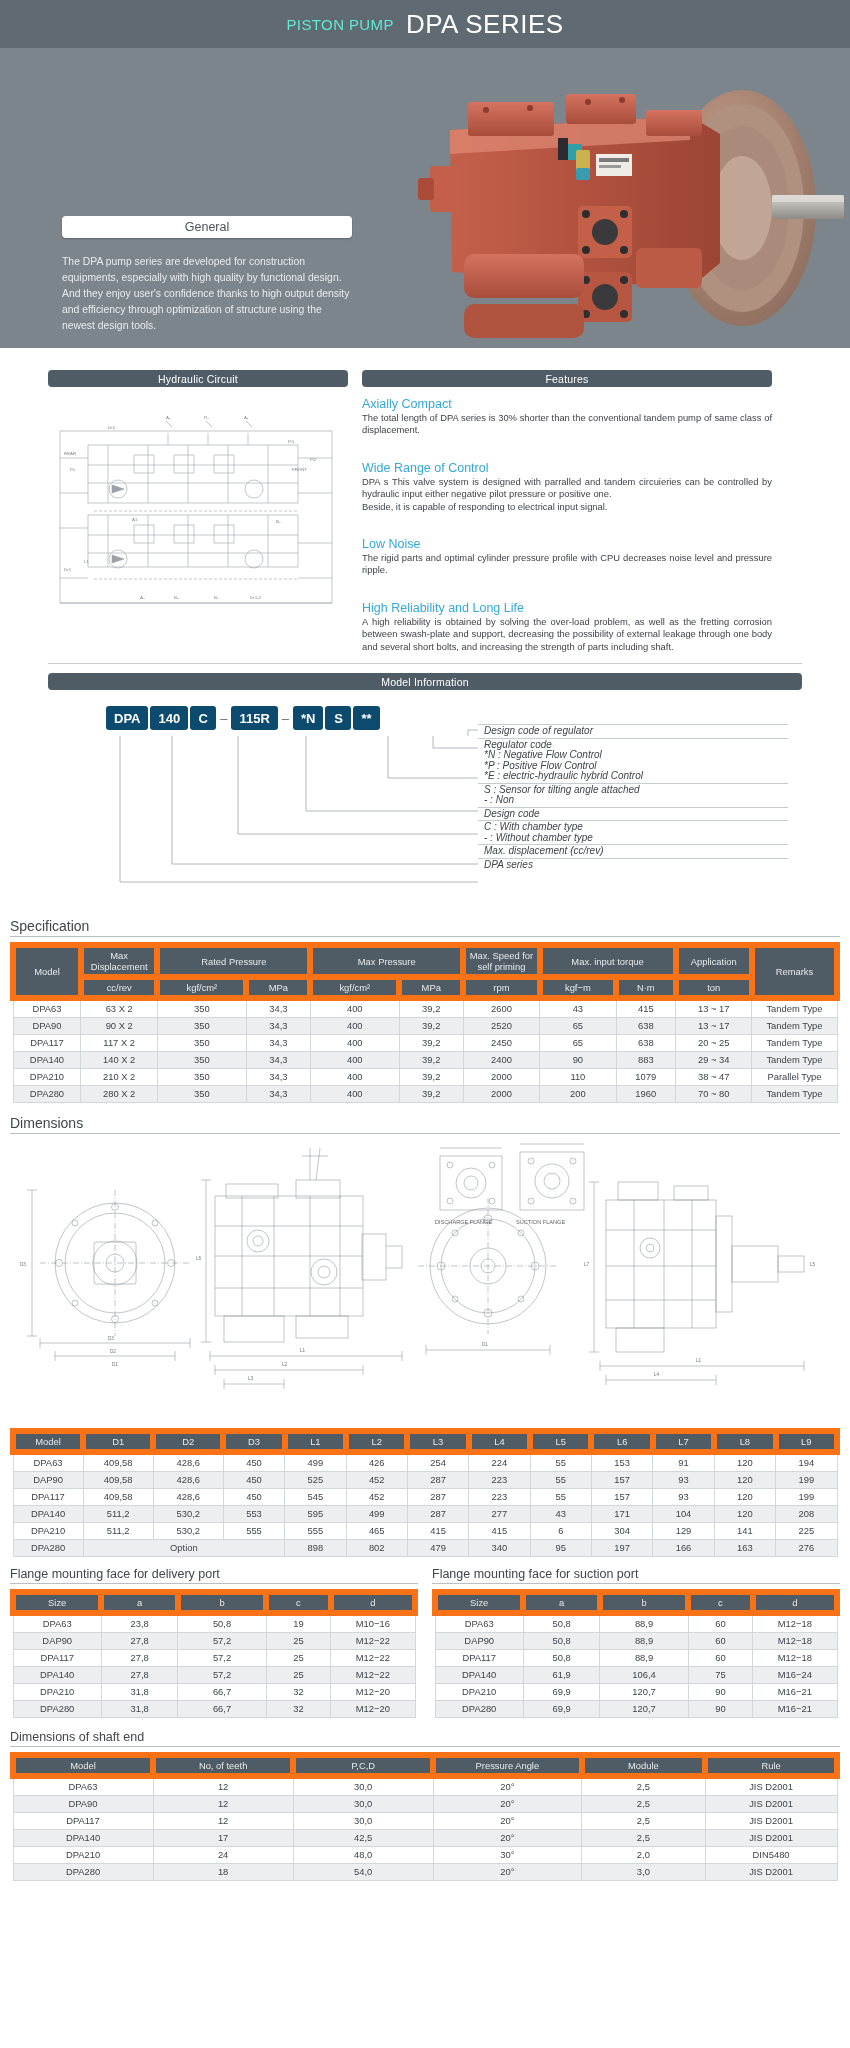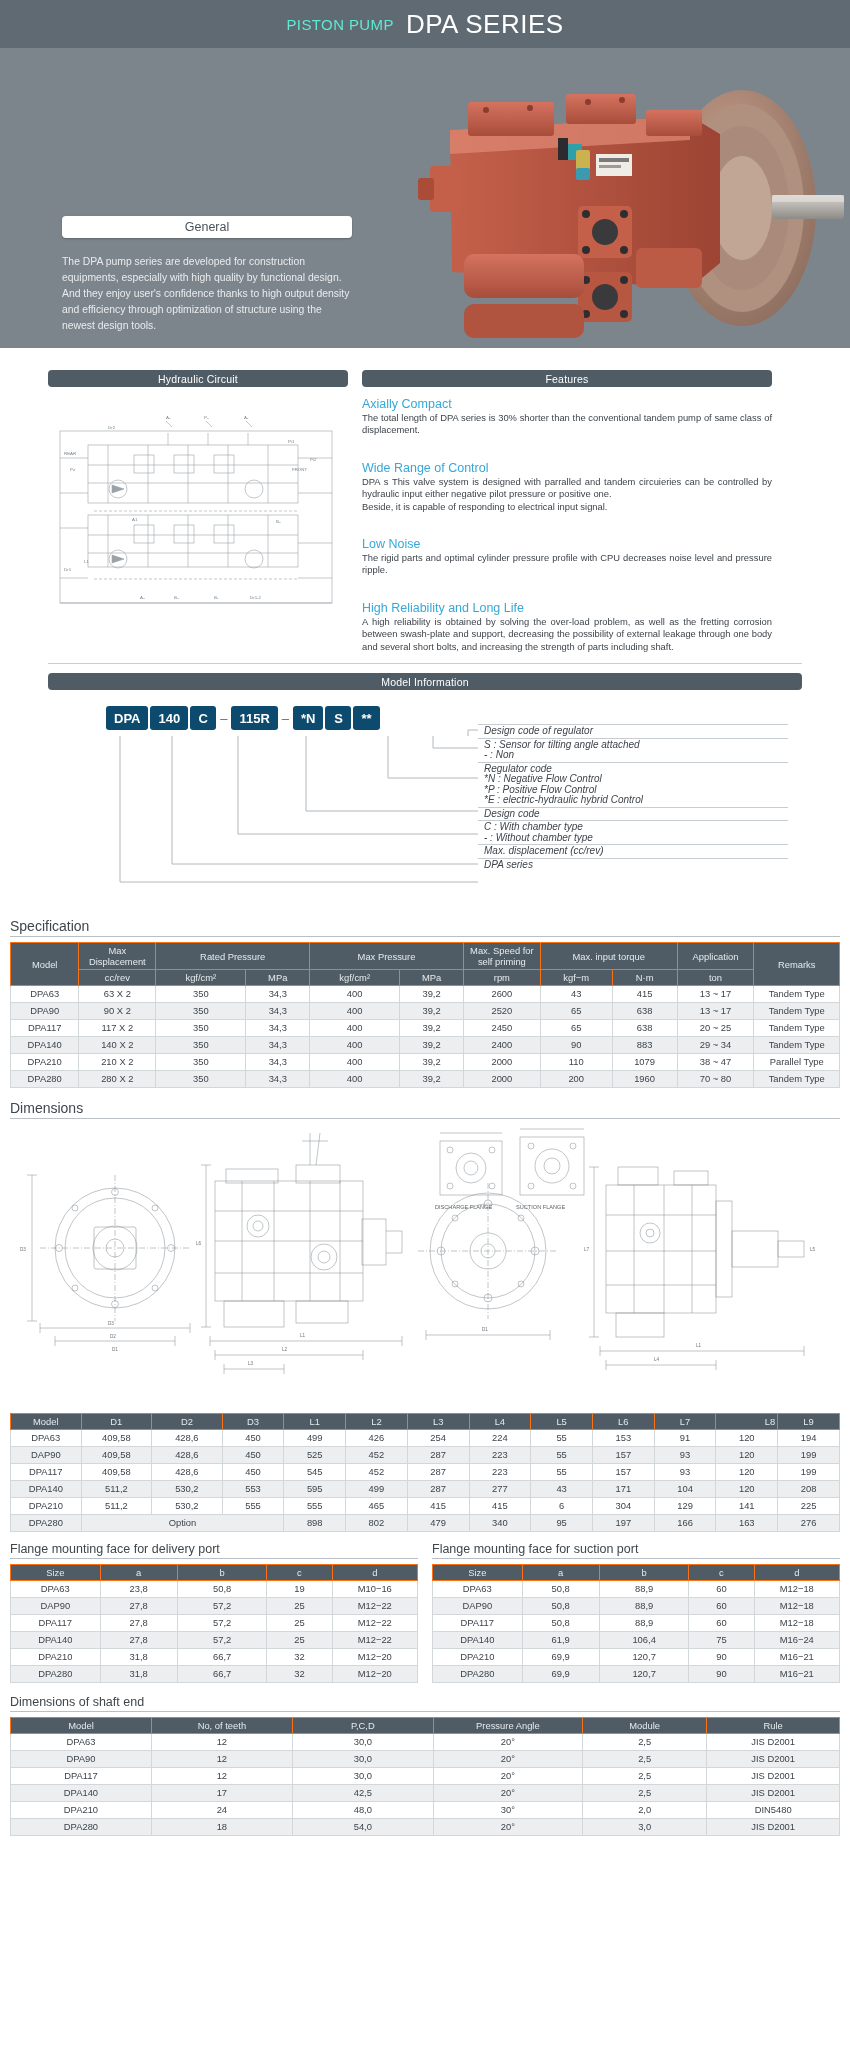--- a/index.html
+++ b/index.html
@@ -164,21 +164,21 @@
   table.dt {
     width: 100%;
     border-collapse: collapse;
     margin-top: 5px;
     font-size: 9.4px;
   }
   table.dt th {
     background: #4f5c66;
     color: #e6eaec;
     font-weight: normal;
-    border: 1px solid #f97316;
+    border: 6px solid #f97316;
     padding: 2px 2px;
     text-align: center;
     line-height: 11px;
   }
   table.dt td {
     border: 1px solid #d2d7da;
     padding: 2px 3px;
     text-align: center;
     color: #3d444b;
     line-height: 12px;
@@ -403,28 +403,28 @@
 
         <path d="M72 30 L72 176 L430 176"></path>
       </g>
     </svg>
 
     <div class="legend">
       <div class="legend-group">
         <div class="legend-line">Design code of regulator</div>
       </div>
       <div class="legend-group">
-        <div class="legend-line">S : Sensor for tilting angle attached</div>
-        <div class="legend-line">- : Non</div>
-      </div>
-      <div class="legend-group">
         <div class="legend-line">Regulator code</div>
         <div class="legend-line">*N : Negative Flow Control</div>
         <div class="legend-line">*P : Positive Flow Control</div>
         <div class="legend-line">*E : electric-hydraulic hybrid Control</div>
+      </div>
+      <div class="legend-group">
+        <div class="legend-line">S : Sensor for tilting angle attached</div>
+        <div class="legend-line">- : Non</div>
       </div>
       <div class="legend-group">
         <div class="legend-line">Design code</div>
       </div>
       <div class="legend-group">
         <div class="legend-line">C : With chamber type</div>
         <div class="legend-line">- : Without chamber type</div>
       </div>
       <div class="legend-group">
         <div class="legend-line">Max. displacement (cc/rev)</div>
@@ -682,21 +682,21 @@
           <th style="width: 8%;">D1</th>
           <th style="width: 8%;">D2</th>
           <th style="width: 7%;">D3</th>
           <th style="width: 7%;">L1</th>
           <th style="width: 7%;">L2</th>
           <th style="width: 7%;">L3</th>
           <th style="width: 7%;">L4</th>
           <th style="width: 7%;">L5</th>
           <th style="width: 7%;">L6</th>
           <th style="width: 7%;">L7</th>
-          <th style="width: 7%; text-align: right;">L8</th>
+          <th style="width: 7%;">L8</th>
           <th style="width: 7%;">L9</th>
         </tr>
       </thead>
     <tbody>
         <tr>
           <td>DPA63</td>
           <td>409,58</td>
           <td>428,6</td>
           <td>450</td>
           <td>499</td>

